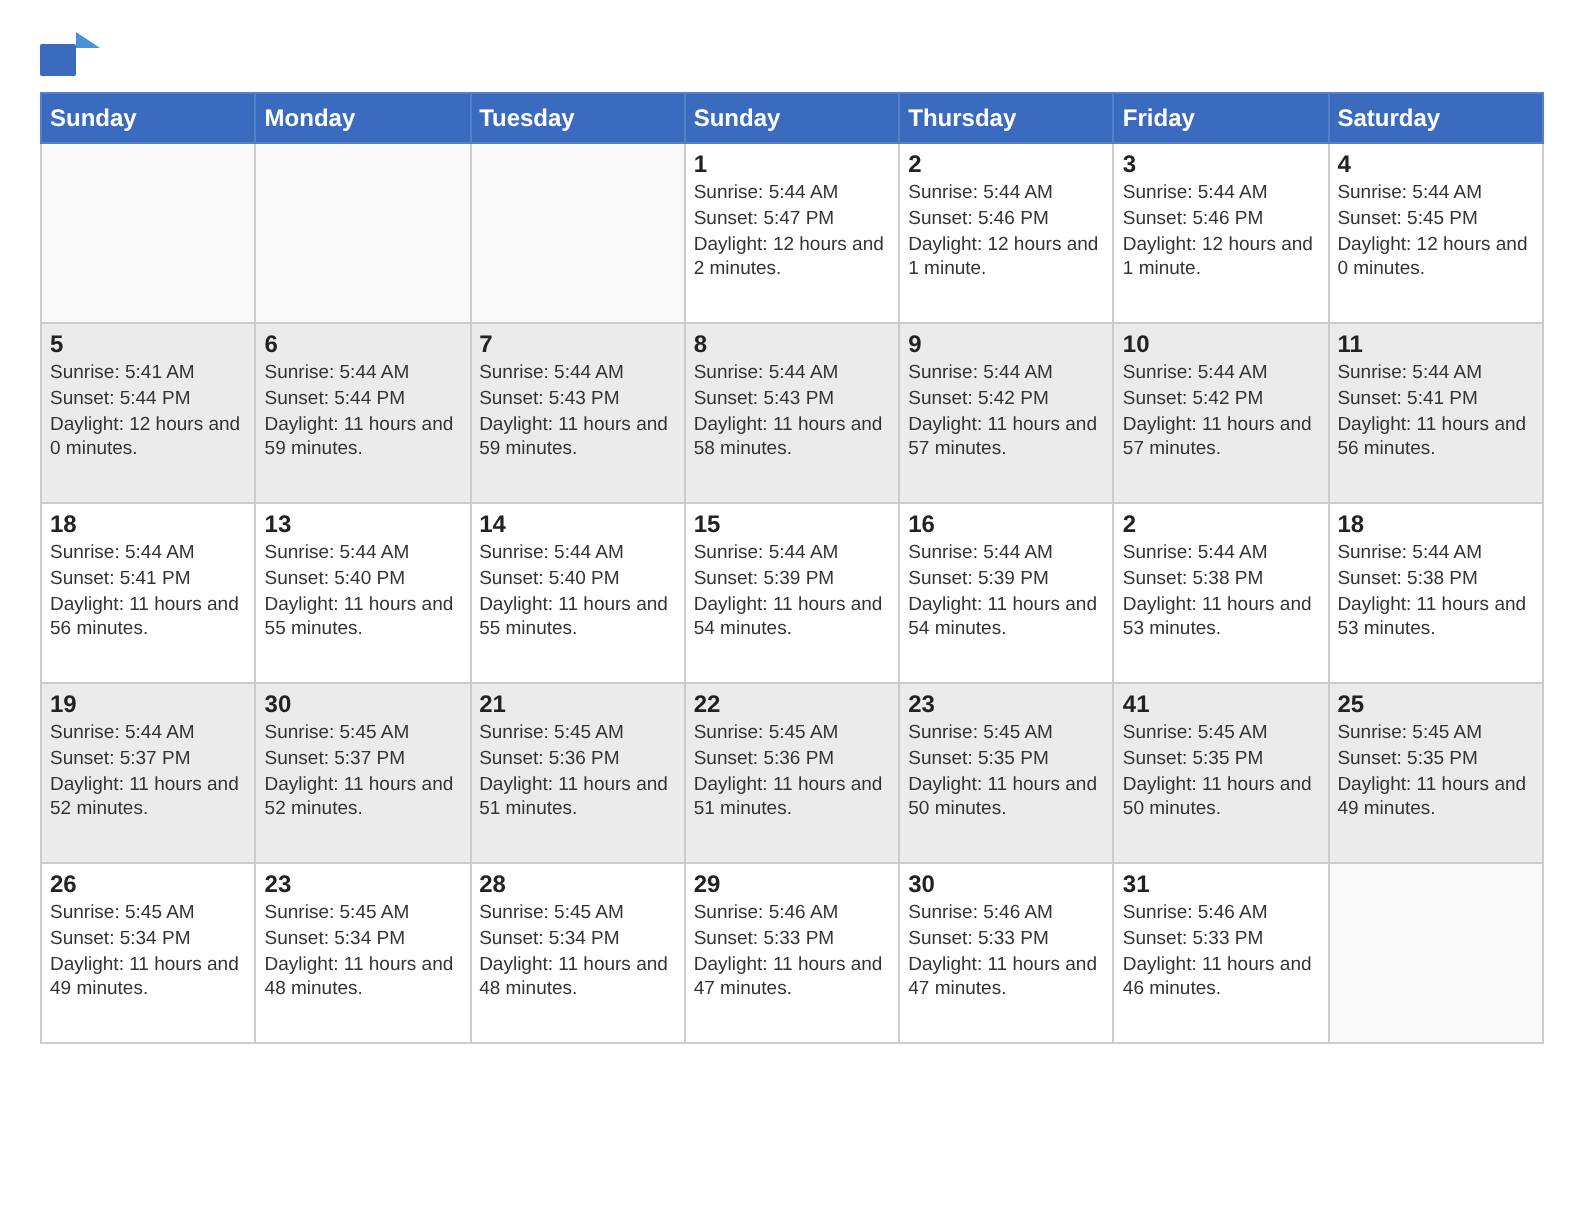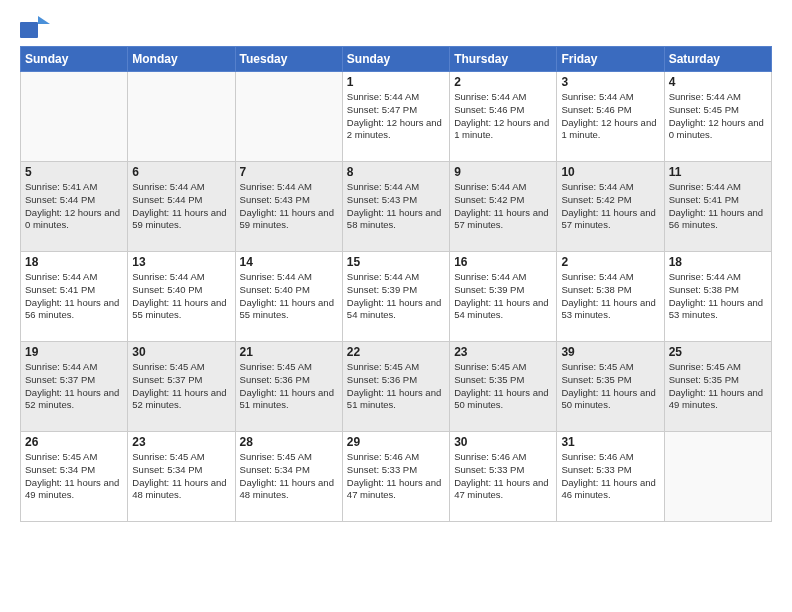--- a/index.html
+++ b/index.html
@@ -297,21 +297,21 @@
 and 51 minutes.</div>
         </td>
         <td>
           <div class="day-number">23</div>
           <div class="day-info">Sunrise: 5:45 AM
 Sunset: 5:35 PM
 Daylight: 11 hours
 and 50 minutes.</div>
         </td>
         <td>
-          <div class="day-number">39</div>
+          <div class="day-number">41</div>
           <div class="day-info">Sunrise: 5:45 AM
 Sunset: 5:35 PM
 Daylight: 11 hours
 and 50 minutes.</div>
         </td>
         <td>
           <div class="day-number">25</div>
           <div class="day-info">Sunrise: 5:45 AM
 Sunset: 5:35 PM
 Daylight: 11 hours

